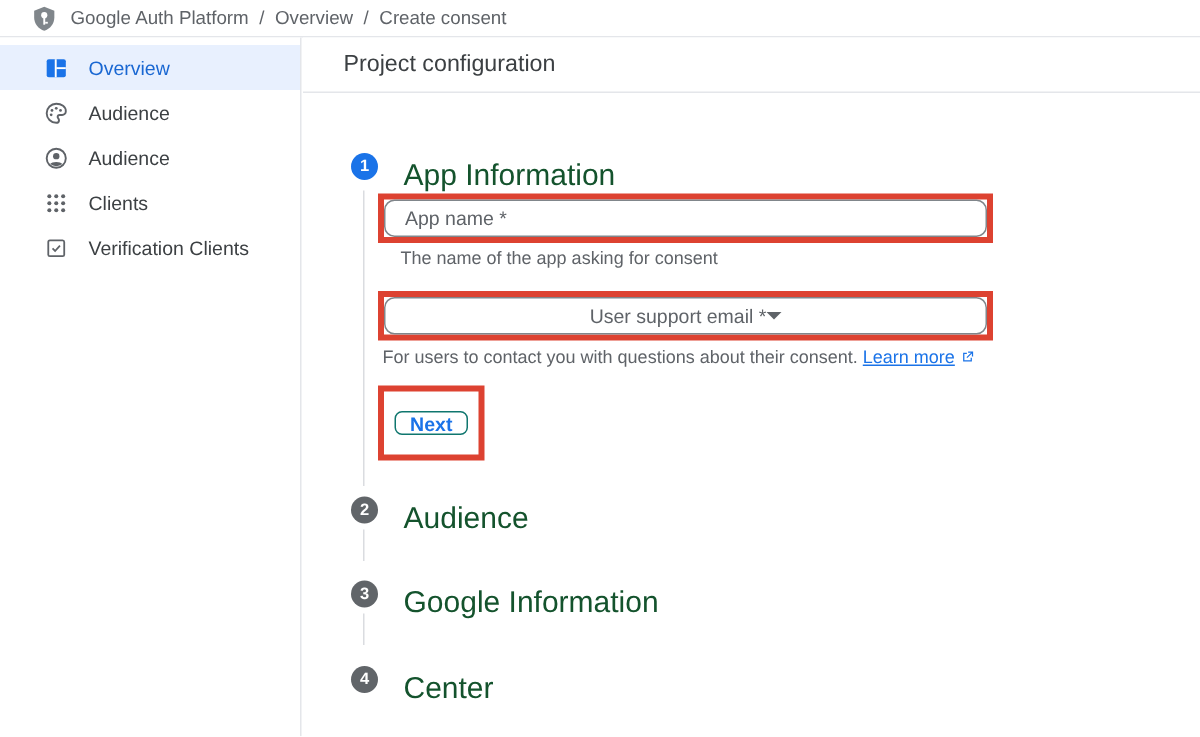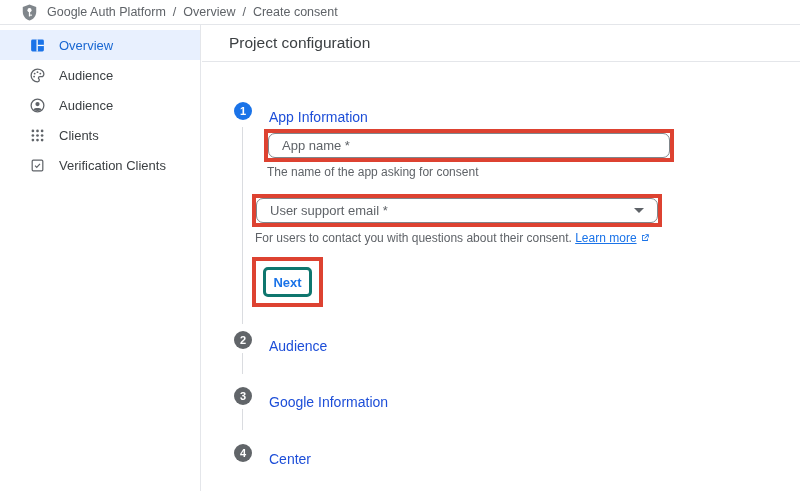--- a/index.html
+++ b/index.html
@@ -26,40 +26,40 @@
   .main-header{position:absolute;left:202px;top:25px;right:0;height:37px;background:#fff;
                border-bottom:1px solid #e4e6ea;display:flex;align-items:center;padding-left:27px;
                font-size:15.5px;color:#3c4043;box-sizing:border-box;}
 
   
   .step{position:absolute;display:flex;align-items:center;gap:17px;height:20px;}
   .step-circle{width:18px;height:18px;border-radius:50%;display:flex;align-items:center;
                justify-content:center;color:#fff;font-size:11px;font-weight:bold;flex:0 0 18px;}
   .step-circle.blue{background:#1a73e8;}
   .step-circle.gray{background:#616569;}
-  .step-title{font-size:14px;color:#1d4ed8;margin-top:12px;}
+  .step-title{font-size:20px;color:#14532d;margin-top:12px;}
   .connector{position:absolute;width:1px;background:#dadce0;left:242px;}
 
   
   .ann{position:absolute;border:4px solid #dd4231;box-sizing:border-box;background:transparent;}
 
   .tf{width:100%;height:100%;box-sizing:border-box;border:1px solid #80868b;border-radius:7px;
       background:#fff;font-family:"Liberation Sans",sans-serif;font-size:13px;color:#5f6368;
       padding:0 13px;outline:none;}
   .tf::placeholder{color:#5f6368;opacity:1;}
   .selectbox{width:100%;height:100%;box-sizing:border-box;border:1px solid #80868b;border-radius:7px;
       background:#fff;font-size:13px;color:#5f6368;display:flex;align-items:center;
-      justify-content:space-between;padding:11px 13px;cursor:pointer;}
+      justify-content:center;padding:11px 13px;cursor:pointer;}
   .caret{width:0;height:0;border-left:5px solid transparent;border-right:5px solid transparent;
       border-top:5px solid #5f6368;}
   .helper{position:absolute;font-size:12px;color:#5f6368;}
   .helper a{color:#1a73e8;text-decoration:underline;cursor:pointer;}
   .extlink{display:inline-block;vertical-align:-1px;margin-left:3px;}
   .btn-wrap{width:100%;height:100%;display:flex;align-items:center;justify-content:center;}
-  .next-btn{width:49px;height:30px;background:#fff;border:3px solid #0f766e;border-radius:5px;
+  .next-btn{width:49px;height:16px;background:#fff;border:1px solid #0f766e;border-radius:5px;
       color:#1a73e8;font-size:13px;font-weight:bold;font-family:"Liberation Sans",sans-serif;
       cursor:pointer;display:flex;align-items:center;justify-content:center;}
 </style>
 </head>
 <body>
 
 <div class="app">
 
   <div class="topbar">
     <span style="display:flex;">
@@ -145,21 +145,21 @@
 
   <div class="connector" style="top:127px;height:197px;"></div>
   <div class="connector" style="top:353px;height:21px;"></div>
   <div class="connector" style="top:409px;height:21px;"></div>
 
   <div class="step" style="left:234px;top:101px;">
     <span class="step-circle blue">1</span>
     <span class="step-title">App Information</span>
   </div>
 
-  <div class="ann" style="left:264px;top:129px;width:410px;height:33px;">
+  <div class="ann" style="left:252px;top:129px;width:410px;height:33px;">
     <input class="tf" type="text" value="" placeholder="App name *" style="">
   </div>
   <div class="helper" style="left:267px;top:165px;">The name of the app asking for consent</div>
 
   <div class="ann" style="left:252px;top:194px;width:410px;height:33px;">
     <div class="selectbox">
       <span>User support email *</span>
       <span class="caret"></span>
     </div>
   </div>

